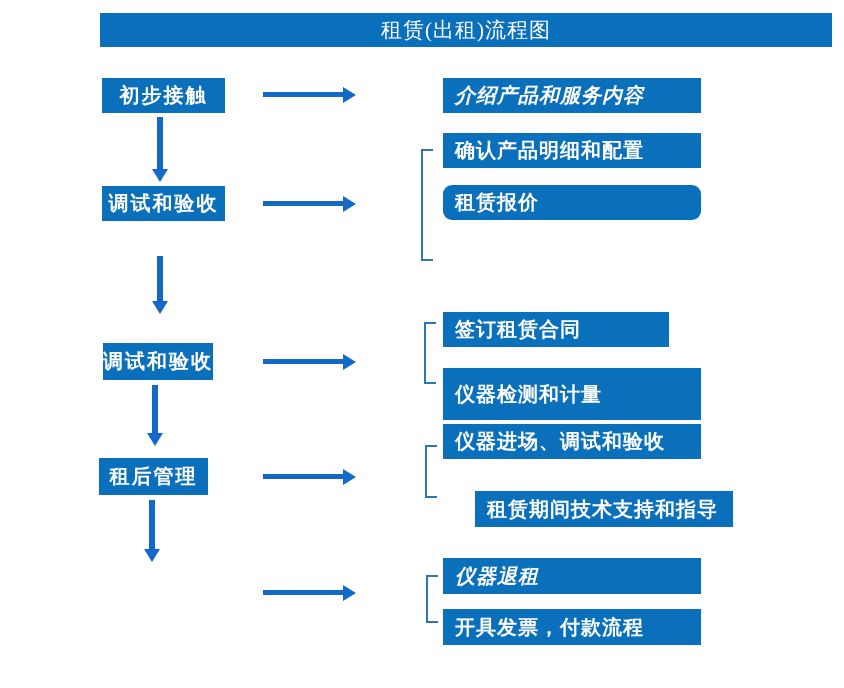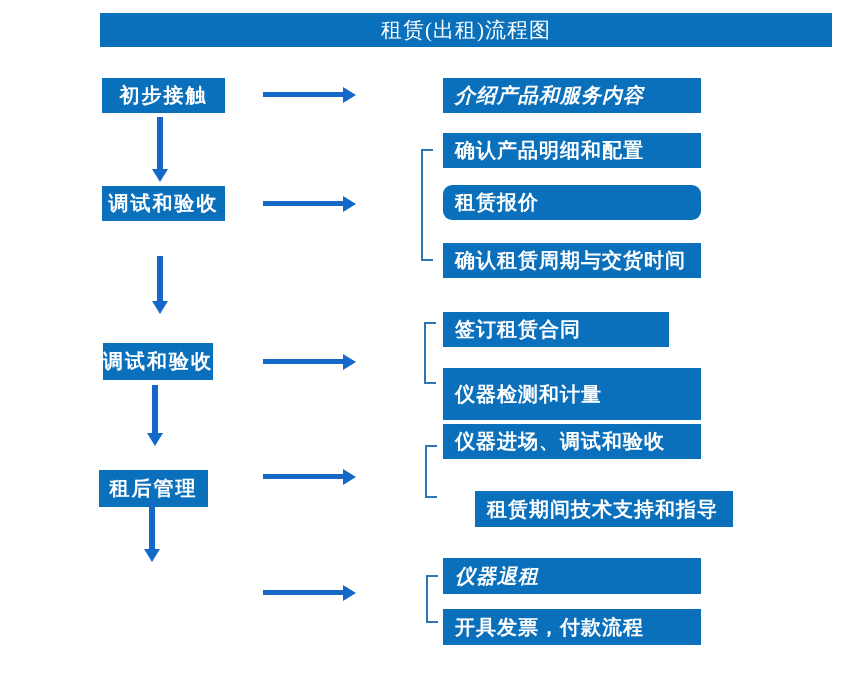--- a/index.html
+++ b/index.html
@@ -40,21 +40,21 @@
     white-space: nowrap;
     text-align: center;
   }
   .box.left { justify-content: center; letter-spacing: 2px; }
   .box.right { justify-content: flex-start; padding-left: 12px; letter-spacing: 1px; }
 
   
   .l1 { left: 102px; top: 78px;  width: 123px; height: 35px; }
   .l2 { left: 102px; top: 186px; width: 123px; height: 35px; }
   .l3 { left: 103px; top: 343px; width: 110px; height: 37px; }
-  .l4 { left: 99px;  top: 458px; width: 109px; height: 37px; margin-top: 12px; }
+  .l4 { left: 99px;  top: 458px; width: 109px; height: 37px; }
   .l5 { left: 100px; top: 577px; width: 108px; height: 35px; }
 
   
   .r1  { left: 443px; top: 78px;  width: 258px; height: 35px; font-style: italic; }
   .r2  { left: 443px; top: 133px; width: 258px; height: 35px; }
   .r3  { left: 443px; top: 185px; width: 258px; height: 35px; border-radius: 9px; }
   .r4  { left: 443px; top: 243px; width: 258px; height: 35px; }
   .r5  { left: 443px; top: 312px; width: 226px; height: 35px; }
   .r6  { left: 443px; top: 368px; width: 258px; height: 52px; }
   .r7  { left: 443px; top: 424px; width: 258px; height: 35px; }
@@ -124,21 +124,20 @@
   <div class="title-bar">租赁(出租)流程图</div>
 
   <div class="box left l1">初步接触</div>
   <div class="box left l2">调试和验收</div>
   <div class="box left l3">调试和验收</div>
   <div class="box left l4">租后管理</div>
 
   <div class="box right r1">介绍产品和服务内容</div>
   <div class="box right r2">确认产品明细和配置</div>
   <div class="box right r3">租赁报价</div>
-  <div class="box right r4">确认租赁周期与交货时间</div>
   <div class="box right r5">签订租赁合同</div>
   <div class="box right r6">仪器检测和计量</div>
   <div class="box right r7">仪器进场、调试和验收</div>
   <div class="box right r8">租赁期间技术支持和指导</div>
   <div class="box right r9">仪器退租</div>
   <div class="box right r10">开具发票，付款流程</div>
 
   <div class="h-arrow a1">
       <span class="head"></span>
     </div>

